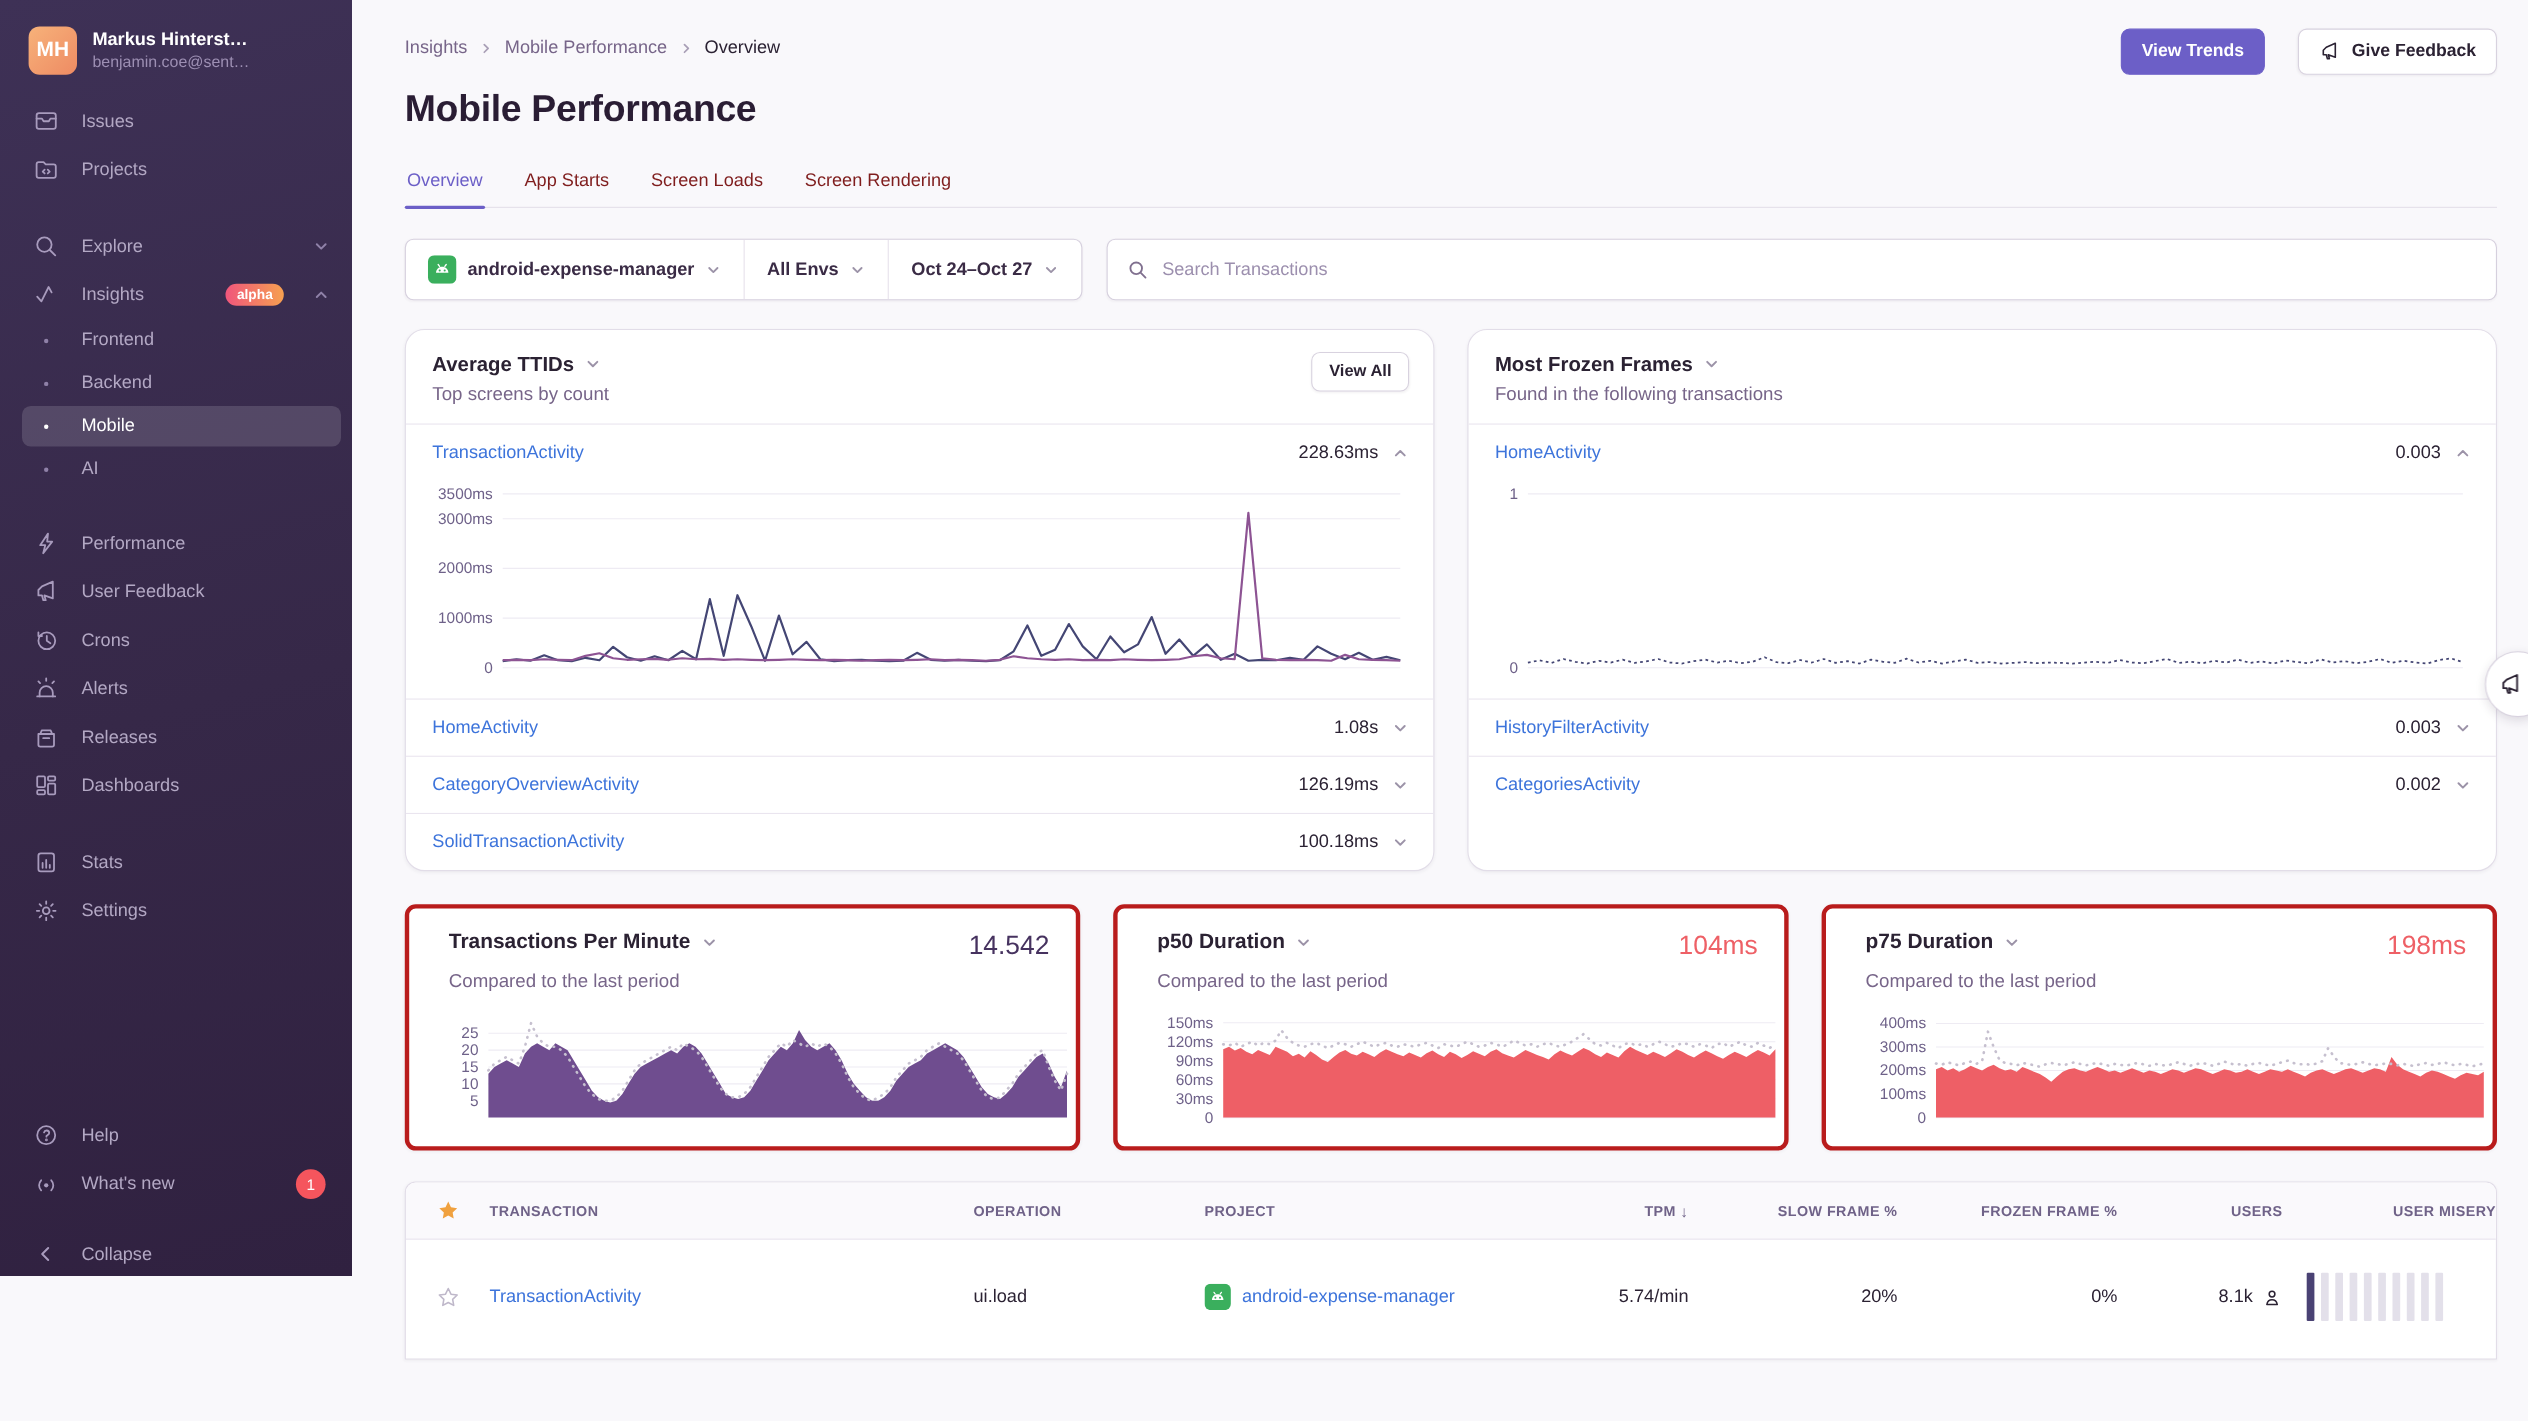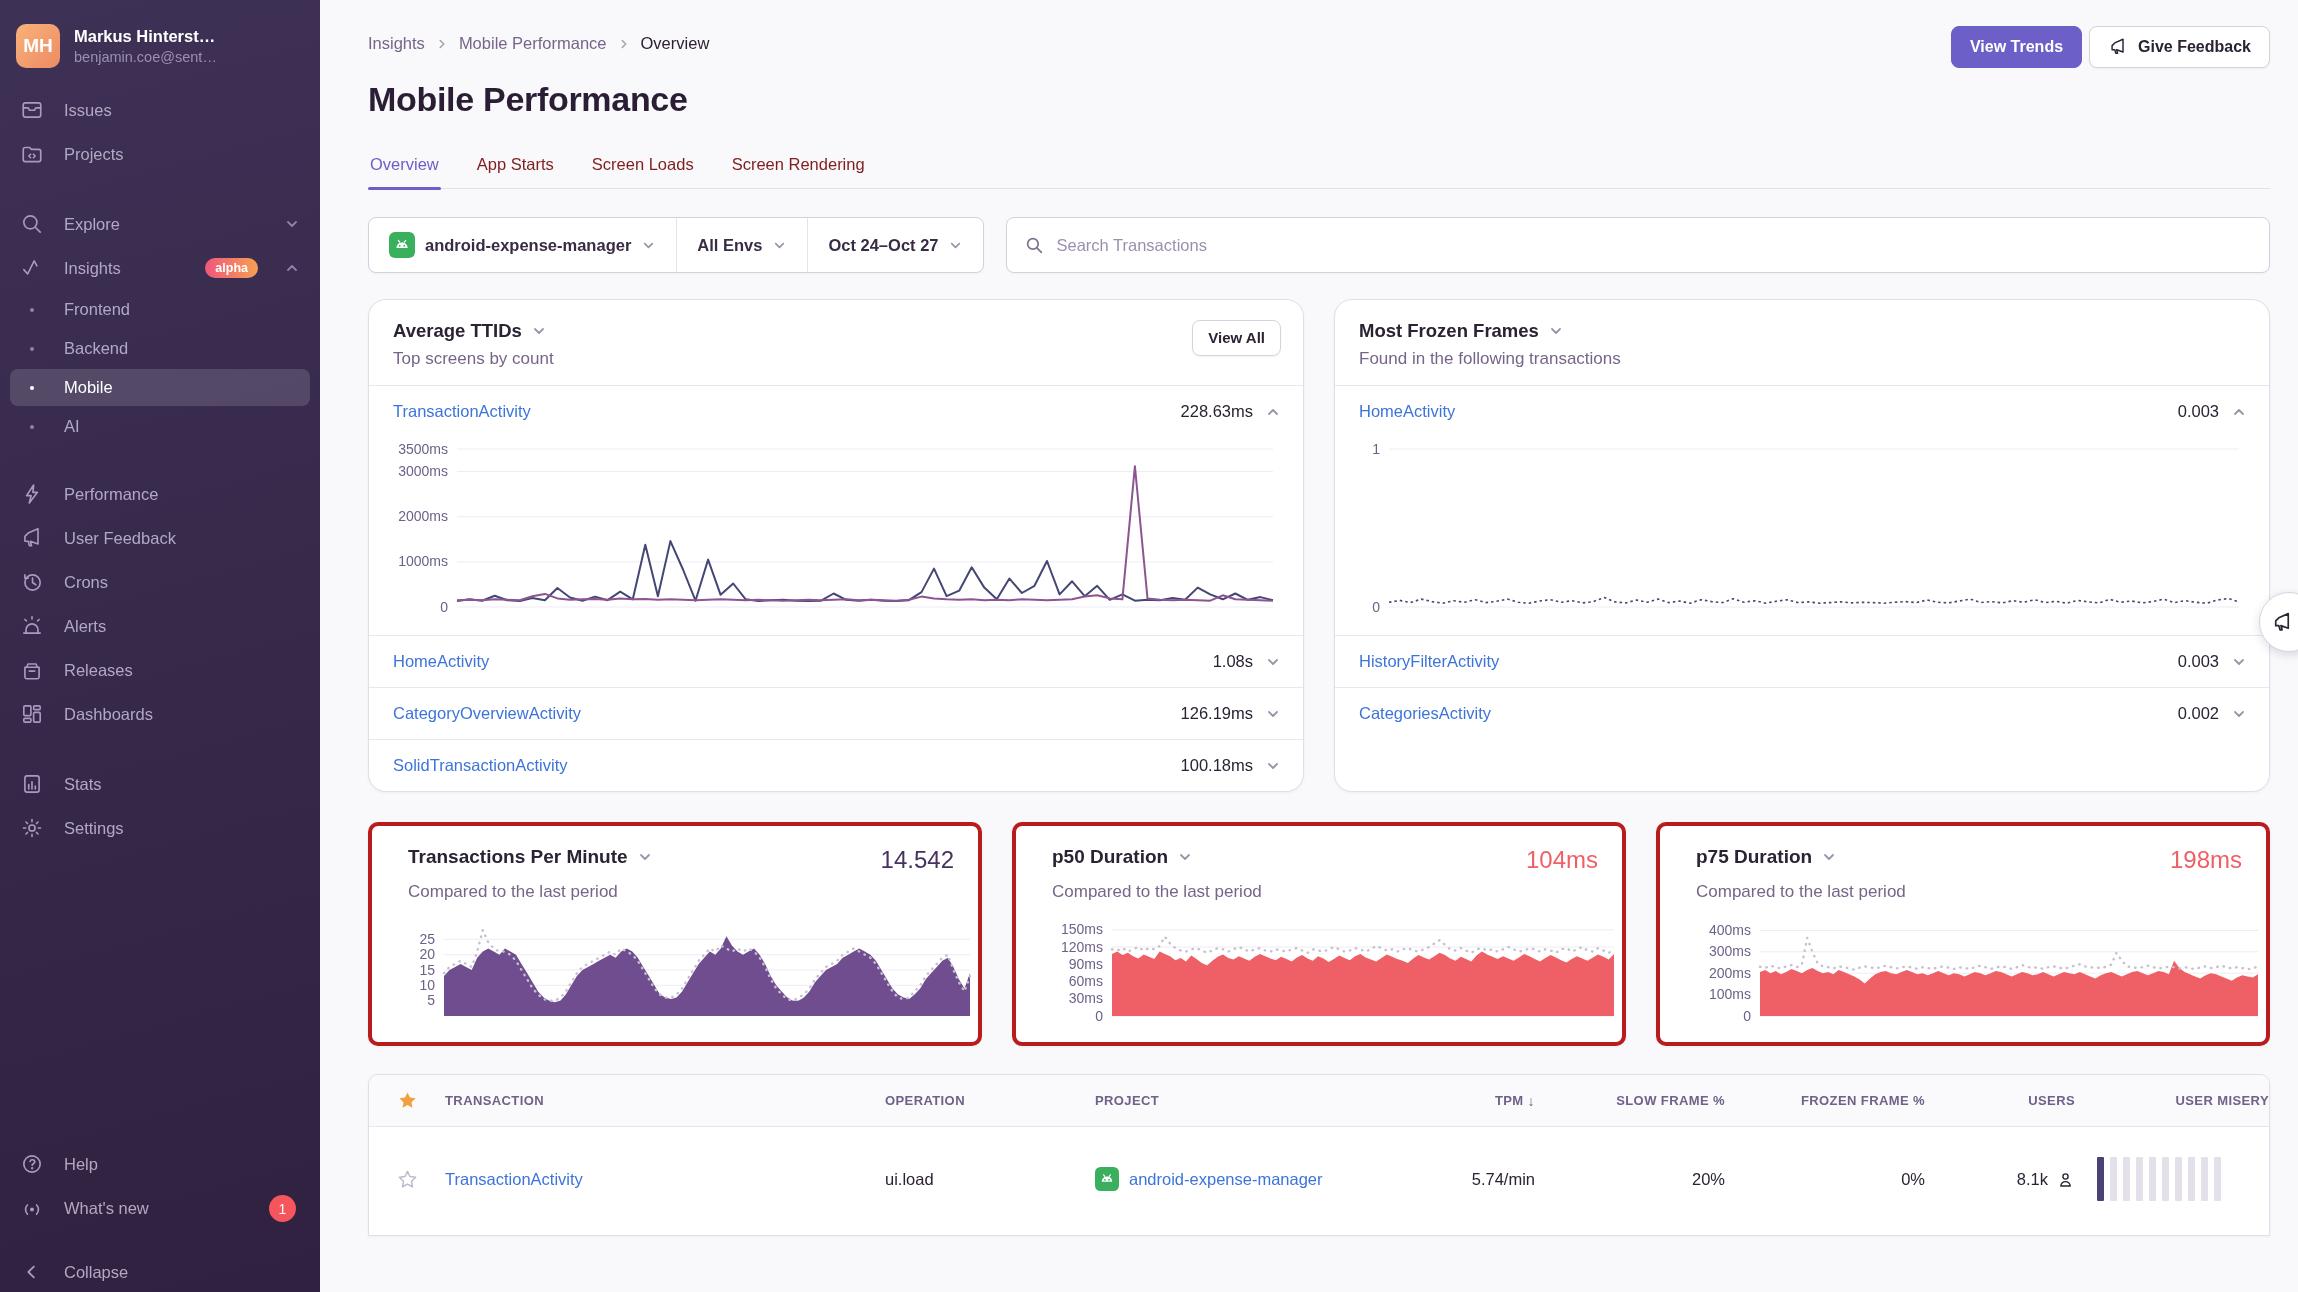--- a/index.html
+++ b/index.html
@@ -6,24 +6,24 @@
   html,body { width:2298px; height:1292px; overflow:hidden; }
   body {
     font-family:"Liberation Sans", sans-serif;
     background:#f9f8fb; color:#2b2233;
     display:flex;
   }
   svg { display:block; font-family:inherit; }
 
   
   .sidebar {
-    width:320px; flex-shrink:0; height:1292px;
+    width:320px; flex-shrink:0; height:1160px;
     background:linear-gradient(165deg,#3e3156 0%,#362848 55%,#302140 100%);
     color:#b3a8c4; display:flex; flex-direction:column;
-    padding:18px 0 0 0;
+    padding:18px 0 0 10px;
   }
   .user-row { display:flex; gap:14px; align-items:center; padding:6px 16px 20px 16px; cursor:pointer; }
   .avatar {
     width:44px; height:44px; border-radius:10px; flex-shrink:0;
     background:linear-gradient(135deg,#f7b27a,#ee8b63);
     color:#fff; font-weight:700; font-size:19px;
     display:flex; align-items:center; justify-content:center;
   }
   .user-info { min-width:0; }
   .user-name { color:#fff; font-weight:700; font-size:16.5px; white-space:nowrap; overflow:hidden; max-width:210px; }
@@ -53,21 +53,21 @@
   .side-bottom { margin-top:auto; padding-bottom:0; }
   .collapse-item { margin-top:22px; }
 
   
   .content { flex:1; padding:26px 28px 0 48px; min-width:0; }
   .topbar { display:flex; justify-content:space-between; align-items:flex-start; }
   .breadcrumb { display:flex; align-items:center; gap:10px; font-size:16.5px; color:#776589; padding-top:8px; }
   .bc-link { cursor:pointer; }
   .bc-current { color:#2b2233; }
   .bc-sep { color:#a99fb6; display:flex; }
-  .top-actions { display:flex; gap:7px; }
+  .top-actions { display:flex; gap:30px; }
   .btn {
     font-family:inherit; font-size:16px; font-weight:700; border-radius:8px;
     padding:10px 18px; cursor:pointer; display:inline-flex; align-items:center; gap:10px;
     border:1px solid transparent; line-height:1.2;
   }
   .btn.primary { background:#6C5FC7; color:#fff; border-color:#6C5FC7; }
   .btn.ghost { background:#fff; color:#2b2233; border:1px solid #d8d2df; box-shadow:0 1px 2px rgba(43,34,51,.06); }
   .btn.small { font-size:15px; padding:8px 15px; }
   .page-title { font-size:34px; font-weight:700; color:#2a1d34; margin-top:12px; letter-spacing:-.3px; }
   .tabs { display:flex; gap:34px; margin-top:36px; border-bottom:1px solid #e4dfe9; }

